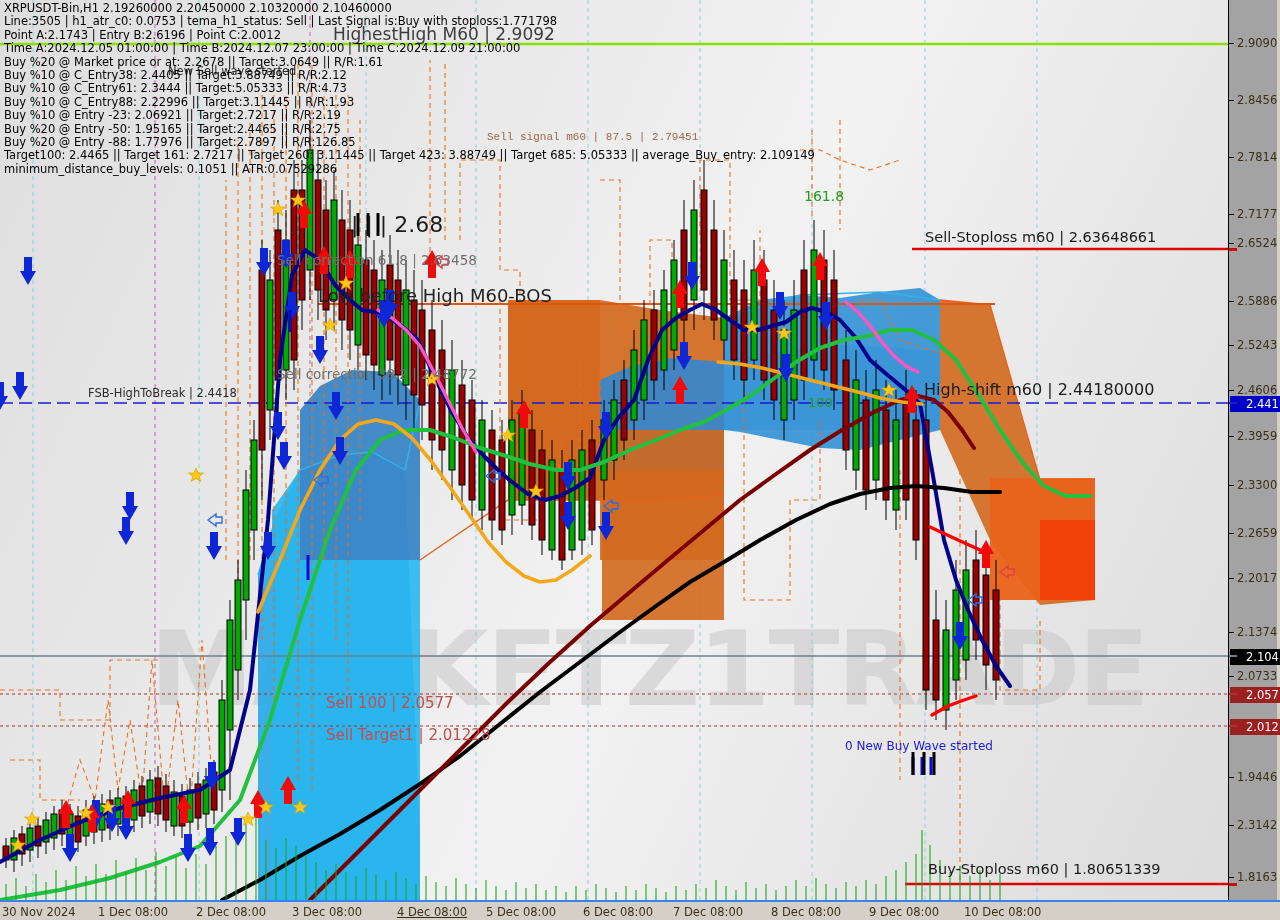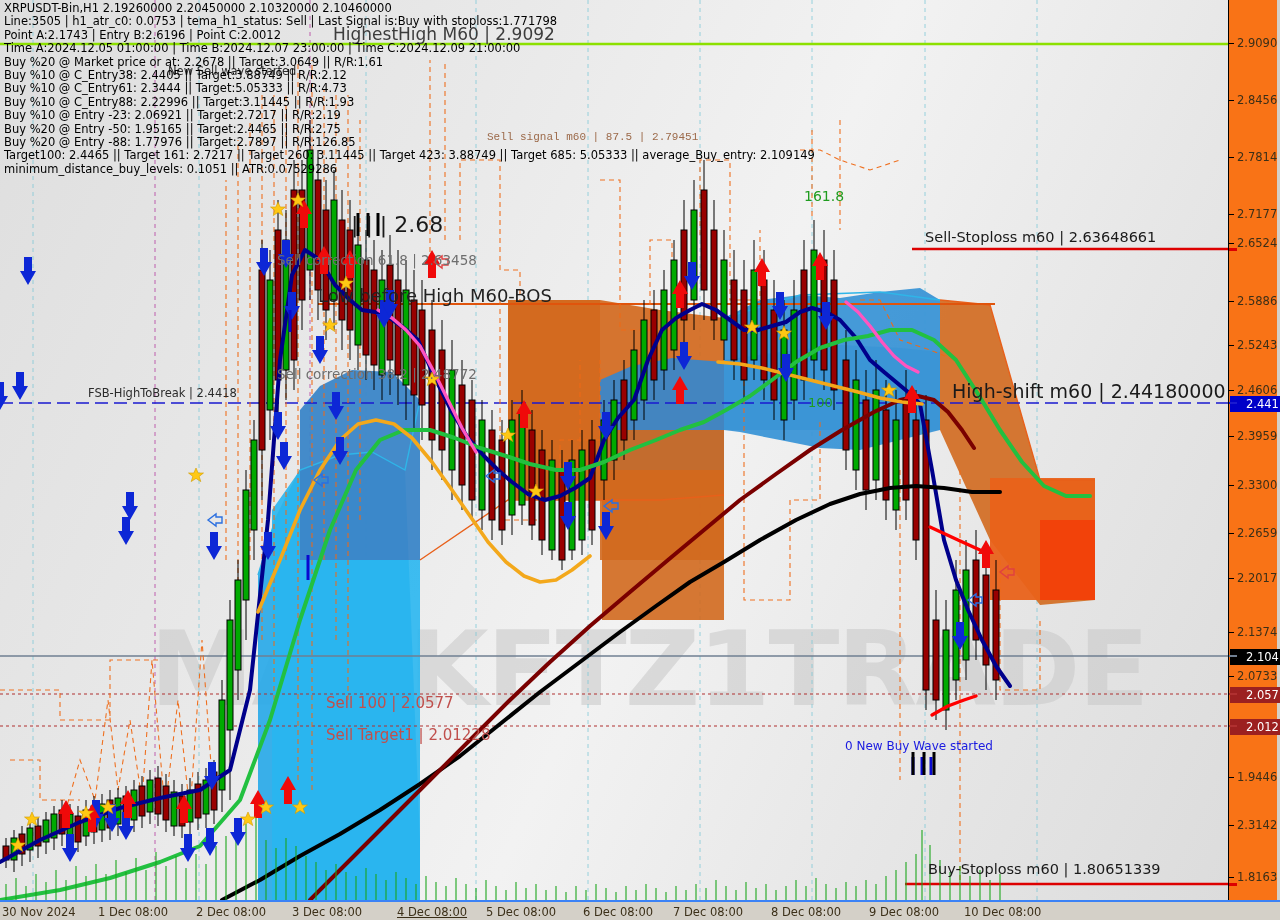--- a/index.html
+++ b/index.html
@@ -15,21 +15,21 @@
   
   .wm{position:absolute;left:150px;top:608px;font-size:104px;font-weight:bold;letter-spacing:-2px;
       color:#c8c8c8;opacity:.55;white-space:nowrap;font-family:"DejaVu Sans","Liberation Sans",sans-serif;}
 
   
   #hdr{position:absolute;left:4px;top:2px;z-index:40;pointer-events:none;}
   #hdr div{font-size:11.5px;line-height:13.4px;color:#000;white-space:nowrap;
            font-family:"DejaVu Sans","Liberation Sans",sans-serif;}
 
   
-  #yaxis{position:absolute;left:1229px;top:0;width:48px;height:900px;background:#f97316;}
+  #yaxis{position:absolute;left:1229px;top:0;width:48px;height:900px;background:#a3a3a3;}
   #yaxis .tk{position:absolute;left:8px;font-size:11.5px;color:#3b2f18;white-space:nowrap;}
   #yaxis .tick-mark{position:absolute;left:0;width:5px;height:1px;background:#000;}
   .ylbl{position:absolute;left:1px;font-size:11.5px;padding:1px 16px;white-space:nowrap;color:#fff;}
 
   
   #xaxis{position:absolute;left:0;top:900px;width:1280px;height:20px;background:#d4d0c8;border-top:2px solid #3b82f6;}
   #xaxis .xt{position:absolute;top:3px;font-size:11.5px;color:#3b2f18;white-space:nowrap;}
 
   
   .ann{position:absolute;white-space:nowrap;z-index:30;}
@@ -639,21 +639,21 @@
     </svg>
 
     <div class="ann" style="left:333px;top:24px;font-size:17px;color:#3c3c3c;">HighestHigh  M60 | 2.9092</div>
 
     <div class="ann" style="left:168px;top:64px;font-size:11.5px;color:#2b2b2b;">New Sell wave started</div>
 
     <div class="ann" style="left:925px;top:229px;font-size:14.5px;color:#1a1a1a;">Sell-Stoploss m60 | 2.63648661</div>
 
     <div class="ann" style="left:928px;top:861px;font-size:14.5px;color:#1a1a1a;">Buy-Stoploss m60 | 1.80651339</div>
 
-    <div class="ann" style="left:952px;top:380px;font-size:19px;color:#1a1a1a;">High-shift m60 | 2.44180000</div>
+    <div class="ann" style="left:924px;top:380px;font-size:16px;color:#1a1a1a;">High-shift m60 | 2.44180000</div>
 
     <div class="ann" style="left:88px;top:386px;font-size:11.5px;color:#2b2b2b;">FSB-HighToBreak | 2.4418</div>
 
     <div class="ann" style="left:277px;top:252px;font-size:13.5px;color:#6e6e6e;">Sell correction 61.8 | 2.63458</div>
 
     <div class="ann" style="left:277px;top:366px;font-size:13.5px;color:#6e6e6e;">Sell correction 38.2 | 2.48772</div>
 
     <div class="ann" style="left:318px;top:285px;font-size:18px;color:#222;">Low before High   M60-BOS</div>
 
     <div class="ann" style="left:351px;top:212px;font-size:22px;color:#1a1a1a;">| | | 2.68</div>

